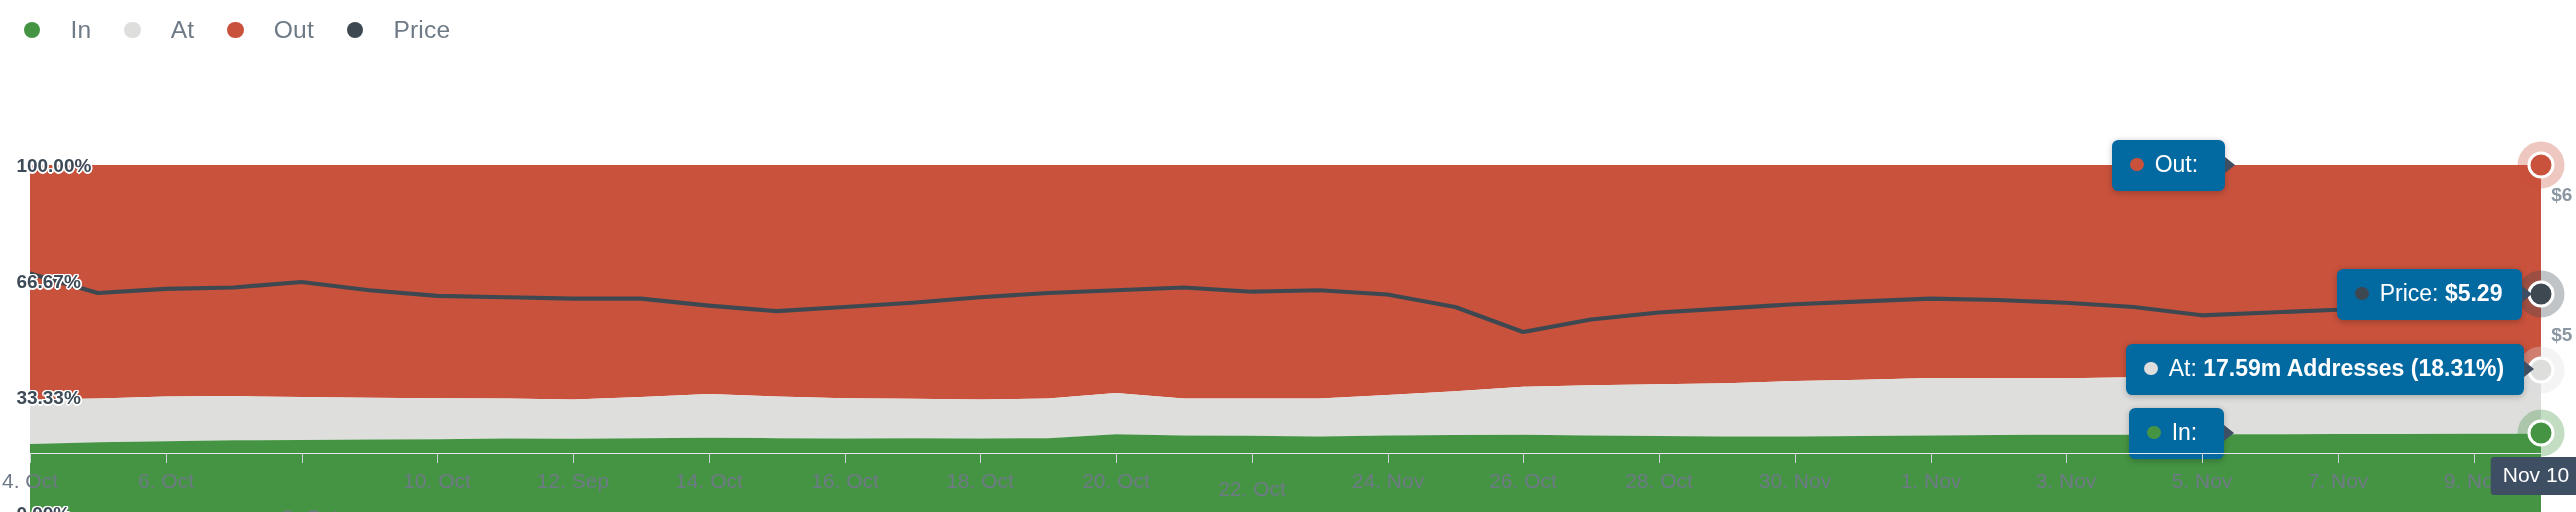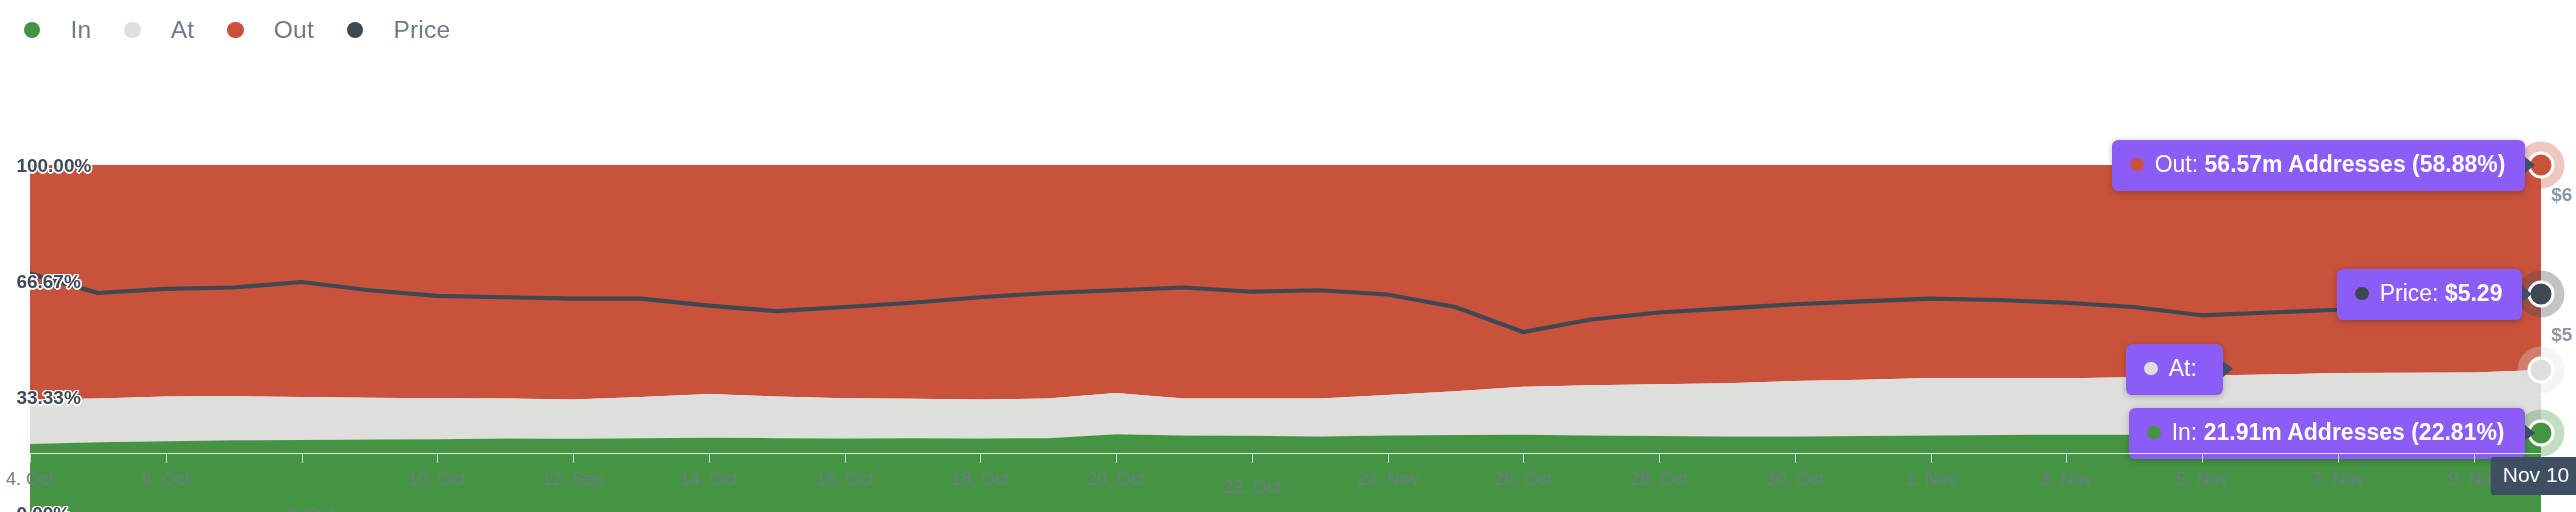--- a/index.html
+++ b/index.html
@@ -109,21 +109,21 @@
     position: absolute;
     left: 0;
     top: 453px;
     width: 2576px;
     height: 60px;
   }
   .xtick {
     position: absolute;
     top: 16.4px;
     transform: translateX(-50%);
-    font-size: 18px;
+    font-size: 21px;
     color: #6e7a86;
     white-space: nowrap;
   }
   .xtick-mark {
     position: absolute;
     top: 0px;
     width: 0.9px;
     height: 10px;
     background: #ccd3da;
   }
@@ -145,21 +145,21 @@
     font-size: 21px;
     padding: 6.4px 12px 8.2px 12px;
     border-radius: 3.6px;
     white-space: nowrap;
     transform: translateX(-50%);
   }
 
   
   .tooltip {
     position: absolute;
-    background: #8b5cf6;
+    background: #0369a1;
     border-radius: 6.4px;
     padding: 11px 20px 12.7px 18px;
     display: flex;
     align-items: center;
     white-space: nowrap;
     box-shadow: 0 1.8px 6.4px rgba(0,0,0,.24);
   }
   .tooltip .tdot {
     width: 13.7px;
     height: 13.7px;
@@ -267,35 +267,34 @@
       </div>
       <div class="point-marker" style="left: 2541px; top: 373px; width: 47px; height: 47px;">
         <span class="halo" style="width: 47px; height: 47px; background: rgb(69, 148, 67);"></span>
         <span class="core" style="width: 27px; height: 27px; background: rgb(69, 148, 67);"></span>
       </div>
     </div>
   <div id="tooltip-holder">
       <div class="tooltip" style="left: 2112px; top: 80px;">
         <span class="tdot" style="background: rgb(201, 82, 60);"></span>
         <span class="tname">Out:</span>
-        <span class="tval">56.57m Addresses (58.88%)</span>
       </div>
       <div class="tooltip" style="left: 2337px; top: 209px;">
         <span class="tdot" style="background: rgb(62, 72, 81);"></span>
         <span class="tname">Price:</span>
         <span class="tval">$5.29</span>
       </div>
       <div class="tooltip" style="left: 2126px; top: 284px; align-items: center;">
         <span class="tdot" style="background: rgb(222, 222, 221);"></span>
         <span class="tname">At:</span>
+        <span class="tval">17.59m Addresses (18.31%)</span>
       </div>
       <div class="tooltip" style="left: 2129px; top: 348px;">
         <span class="tdot" style="background: rgb(69, 148, 67);"></span>
         <span class="tname">In:</span>
-        <span class="tval">21.91m Addresses (22.81%)</span>
       </div>
     </div>
 </div>
 
 <div id="xaxis">
   <div id="xaxis-line"></div>
   <div id="xtick-holder">
       <div class="xtick-mark" style="left: 30px;"></div>
       <div class="xtick" style="left: 30px;">4. Oct</div>
       <div class="xtick-mark" style="left: 166px;"></div>
@@ -316,21 +315,21 @@
       <div class="xtick" style="left: 1116px;">20. Oct</div>
       <div class="xtick-mark" style="left: 1252px;"></div>
       <div class="xtick" style="left: 1252px; margin-top: 8px;">22. Oct</div>
       <div class="xtick-mark" style="left: 1388px;"></div>
       <div class="xtick" style="left: 1388px;">24. Nov</div>
       <div class="xtick-mark" style="left: 1523px;"></div>
       <div class="xtick" style="left: 1523px;">26. Oct</div>
       <div class="xtick-mark" style="left: 1659px;"></div>
       <div class="xtick" style="left: 1659px;">28. Oct</div>
       <div class="xtick-mark" style="left: 1795px;"></div>
-      <div class="xtick" style="left: 1795px;">30. Oct</div>
+      <div class="xtick" style="left: 1795px;">30. Nov</div>
       <div class="xtick-mark" style="left: 1931px;"></div>
       <div class="xtick" style="left: 1931px;">1. Nov</div>
       <div class="xtick-mark" style="left: 2066px;"></div>
       <div class="xtick" style="left: 2066px;">3. Nov</div>
       <div class="xtick-mark" style="left: 2202px;"></div>
       <div class="xtick" style="left: 2202px;">5. Nov</div>
       <div class="xtick-mark" style="left: 2338px;"></div>
       <div class="xtick" style="left: 2338px;">7. Nov</div>
       <div class="xtick-mark" style="left: 2474px;"></div>
       <div class="xtick" style="left: 2474px;">9. Nov</div>

